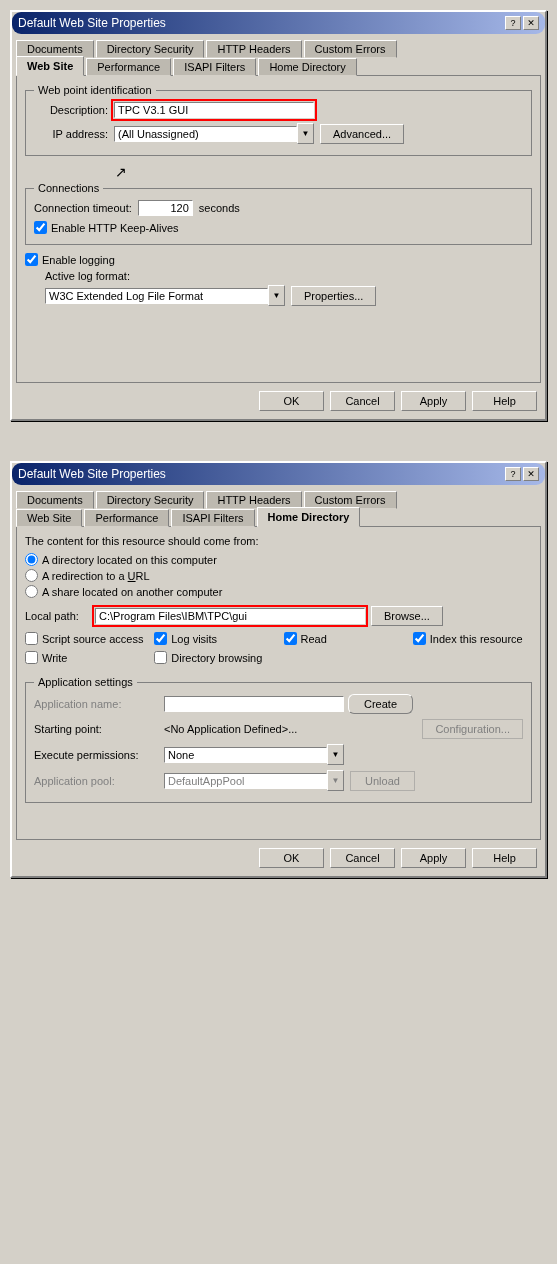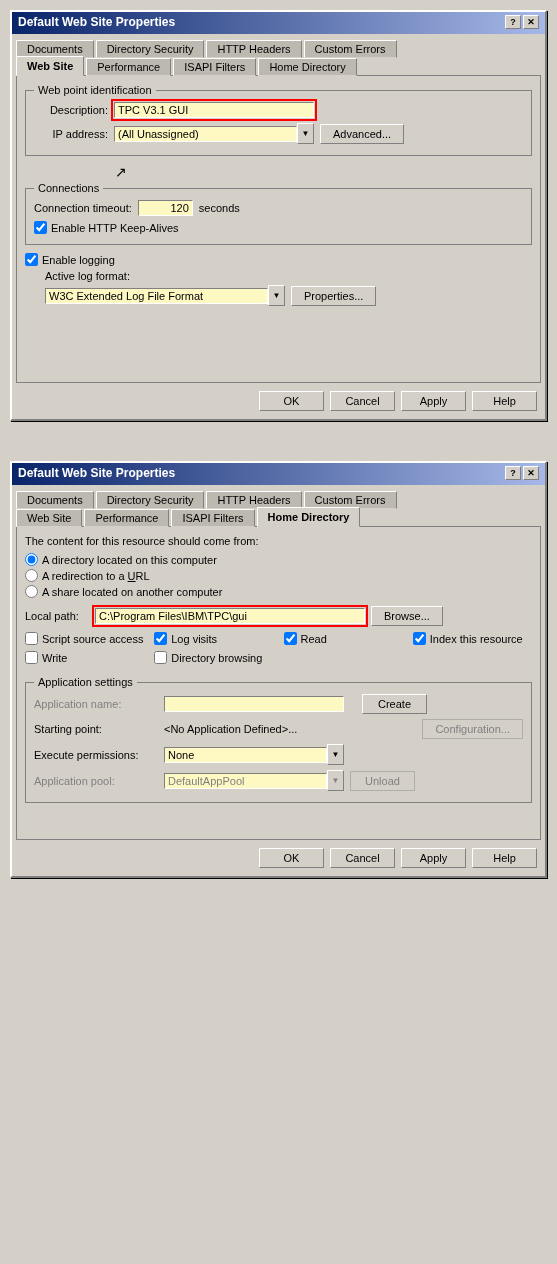--- a/index.html
+++ b/index.html
@@ -18,25 +18,27 @@
       border-right-color: #808080;
       border-bottom-color: #808080;
       margin-bottom: 40px;
       box-shadow: 1px 1px 0 #000;
     }
 
     .title-bar {
       background: linear-gradient(to right, #0a246a, #a6b8e8);
       color: #fff;
       font-size: 12px;
-      font-weight: bold;
+      font-weight: normal;
       padding: 3px 6px;
       display: flex;
       justify-content: space-between;
+      align-items: center;
       height: 22px;
+      border-radius: 9px;
     }
 
     .title-bar-buttons {
       display: flex;
       gap: 2px;
     }
 
     .title-btn {
       width: 16px;
       height: 14px;
@@ -116,21 +118,21 @@
       flex-shrink: 0;
     }
 
     .form-label-left {
       text-align: left;
       padding-right: 6px;
       flex-shrink: 0;
     }
 
     .win-input {
-      background: #fef9c3;
+      background: #ffffff;
       border: 1px solid;
       border-color: #808080 #fff #fff #808080;
       padding: 1px 3px;
       font-size: 11px;
       font-family: 'Tahoma', 'Arial', sans-serif;
     }
 
     .win-input.highlighted {
       outline: 2px solid red;
       outline-offset: 1px;
@@ -372,21 +374,21 @@
     </div>
 
     <fieldset class="fieldset">
       <legend>Application settings</legend>
 
       <div class="form-row">
         <span class="form-label-left" style="width:130px;">
           <span class="grayed">Application name:</span>
         </span>
         <input class="win-input" type="text" style="width: 180px;" value="">
-        <div class="win-button" style="margin-left:18px;">Create</div>
+        <div class="win-button" style="margin-left:4px;border-radius:6px;">Create</div>
       </div>
 
       <div class="form-row">
         <span class="form-label-left" style="width:130px;">Starting point:</span>
         <span>&lt;No Application Defined&gt;...</span>
         <div class="win-button grayed" style="margin-left:auto; color:#808080; border-color:#b0aeaa #b0aeaa #b0aeaa #b0aeaa;">Configuration...</div>
       </div>
 
       <div class="form-row">
         <span class="form-label-left" style="width:130px;">Execute permissions:</span>

